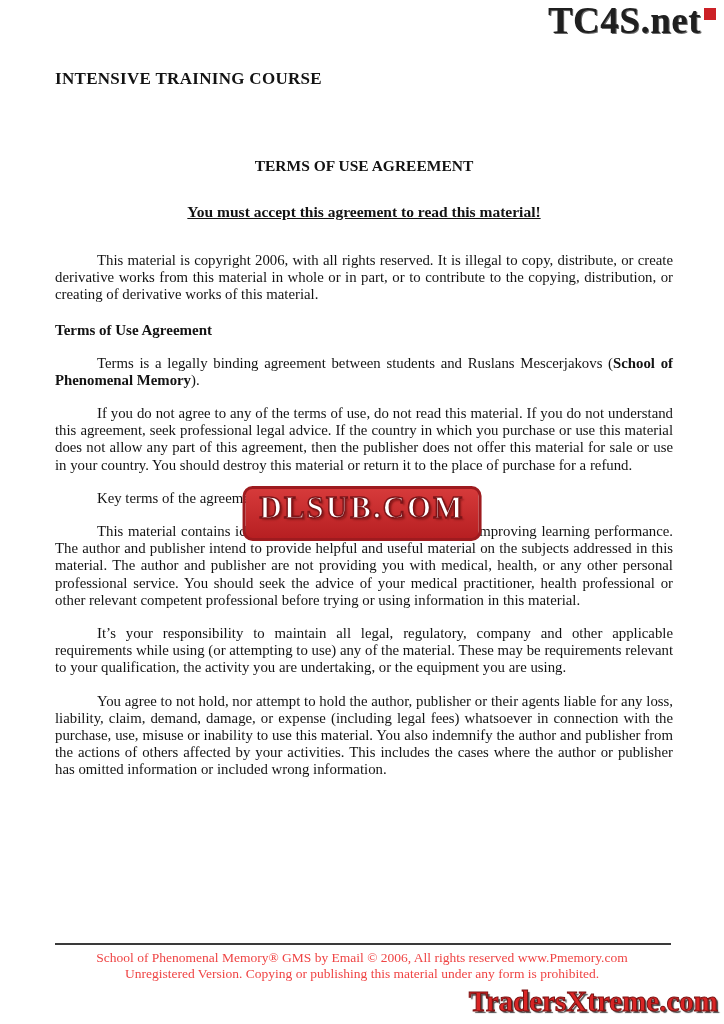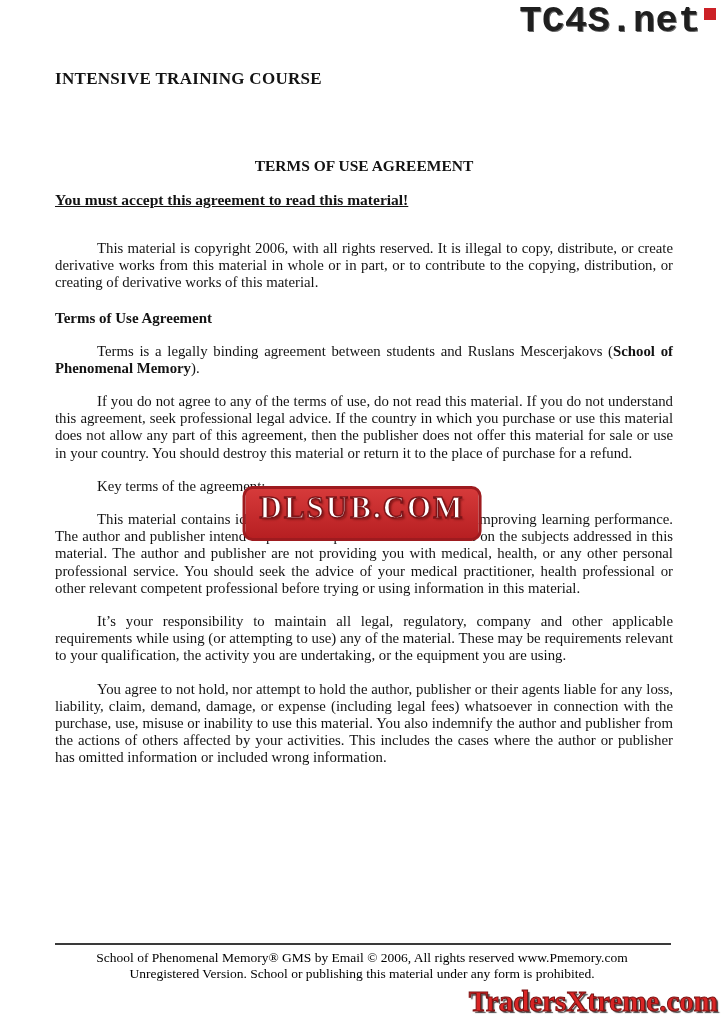--- a/index.html
+++ b/index.html
@@ -26,21 +26,22 @@
     font-size: 17px;
     letter-spacing: 0.3px;
   }
   .agreement-title {
     margin-top: 68px;
     text-align: center;
     font-weight: bold;
     font-size: 15.5px;
   }
   .accept-notice {
-    margin-top: 16px;
+    margin-top: 28px;
+    text-align: center;
     font-weight: bold;
     font-size: 15.5px;
     text-decoration: underline;
   }
   p.body {
     font-size: 14.8px;
     line-height: 17.2px;
     text-align: justify;
     text-indent: 42px;
     margin-top: 16px;
@@ -53,21 +54,21 @@
   }
   .bold-inline { font-weight: bold; }
 
   
   .wm-tc4s {
     position: absolute;
     top: 2px;
     right: 8px;
     display: flex;
     align-items: flex-start;
-    font-family: Liberation Mono, monospace;
+    font-family: Liberation Serif, serif;
     font-weight: bold;
     font-size: 37px;
     line-height: 38px;
     color: #1f1f1f;
     letter-spacing: 0.5px;
     text-shadow: 1px 1px 0 #6a6a6a;
   }
   .wm-tc4s .red-square {
     width: 12px;
     height: 12px;
@@ -113,21 +114,21 @@
     right: 53px;
     top: 943px;
     border-top: 2px solid #3a3a3a;
   }
   .footer-text {
     position: absolute;
     left: 0;
     right: 0;
     top: 950px;
     text-align: center;
-    color: #000000;
+    color: #ef4444;
     font-size: 13.5px;
     line-height: 16px;
   }
 </style>
 </head>
 <body>
 
 <div class="page">
 
   <div class="content">
@@ -159,16 +160,16 @@
     <span class="red-square"></span>
   </div>
 
   <div class="wm-dlsub">DLSUB.COM</div>
 
   <div class="wm-traders">TradersXtreme.com</div>
 
   <div class="footer-rule"></div>
   <div class="footer-text">
     <div>School of Phenomenal Memory® GMS by Email © 2006, All rights reserved www.Pmemory.com</div>
-    <div>Unregistered Version. School or publishing this material under any form is prohibited.</div>
+    <div>Unregistered Version. Copying or publishing this material under any form is prohibited.</div>
   </div>
 
 </div>
 
 </body></html>

